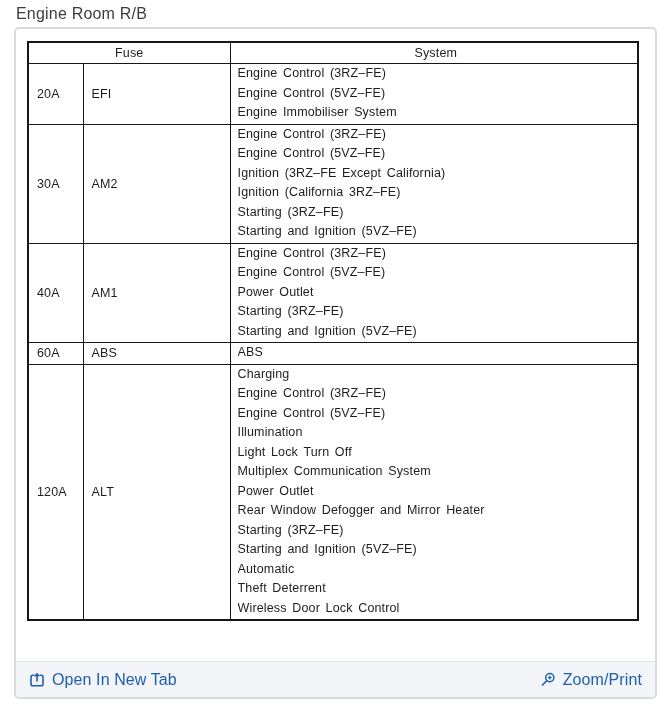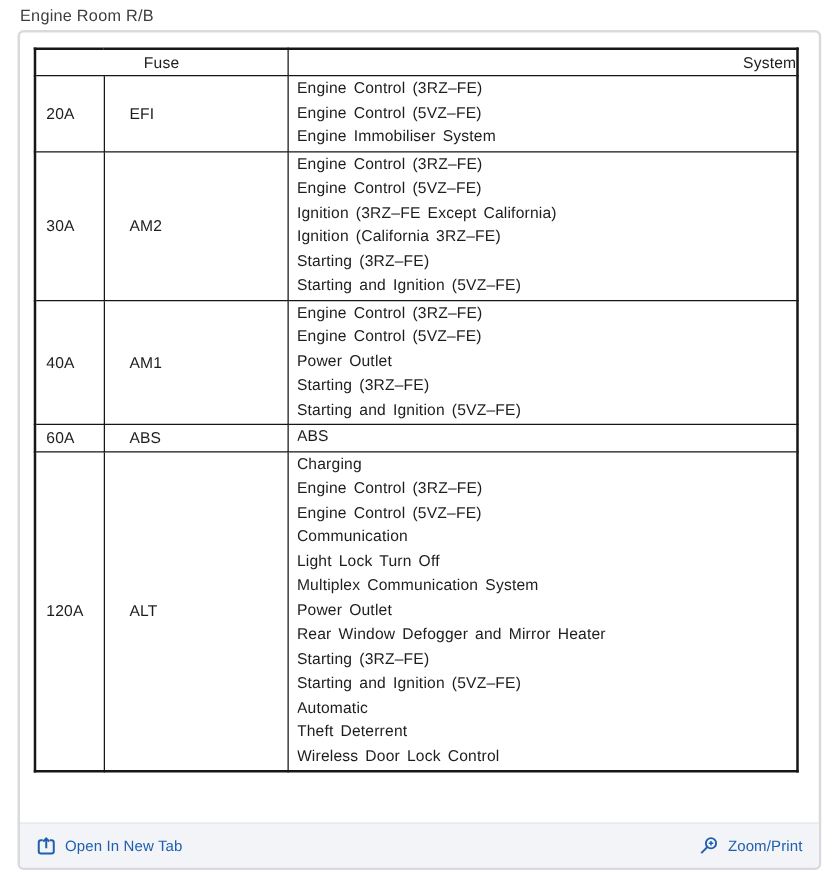--- a/index.html
+++ b/index.html
@@ -3,21 +3,21 @@
 <meta charset="utf-8">
 <style>
   * { box-sizing: border-box; margin: 0; padding: 0; }
   html, body {
     width: 671px; height: 709px;
     background: #ffffff;
     font-family: "Liberation Sans", sans-serif;
     overflow: hidden;
   }
   .page-title {
-    font-size: 13px;
+    font-size: 16px;
     font-weight: 400;
     color: #3d3d3d;
     padding: 5px 0 4px 16px;
     letter-spacing: 0.2px;
   }
   .card {
     margin: 0 14px;
     height: 672px;
     border: 2px solid #d8dadc;
     border-radius: 5px;
@@ -46,23 +46,23 @@
   .fuse-table th, .fuse-table td {
     border: 1px solid #161616;
     font-weight: 400;
     vertical-align: middle;
   }
   .fuse-table thead th {
     height: 21px;
     line-height: 20px;
   }
   .fuse-table th.hdr-fuse { text-align: center; }
-  .fuse-table th.hdr-system { text-align: right; padding-left: 4px; }
+  .fuse-table th.hdr-system { text-align: center; padding-left: 4px; }
   .fuse-table td.amp  { padding-left: 8px; margin-left: 14px; }
-  .fuse-table td.name { padding-left: 20px; }
+  .fuse-table td.name { padding-left: 8px; }
   .fuse-table td.sys  { padding: 0 4px 1px 7px; }
   .sys-line {
     line-height: 19.5px;
     white-space: nowrap;
     overflow: hidden;
   }
   .card-footer {
     height: 36px;
     flex: 0 0 36px;
     background: #f2f4f8;
@@ -70,21 +70,21 @@
     display: flex;
     justify-content: space-between;
     align-items: center;
     padding: 0 13px;
   }
   .footer-link {
     display: inline-flex;
     align-items: center;
     gap: 7px;
     color: #1e5fae;
-    font-size: 12px;
+    font-size: 16px;
     text-decoration: none;
     cursor: pointer;
     letter-spacing: 0.1px;
   }
   .footer-link svg { display: block; }
 </style>
 </head>
 <body>
 
 <div class="page-title">Engine Room R/B</div>
@@ -143,21 +143,21 @@
               <div class="sys-line">ABS</div>
             </td>
           </tr>
           <tr>
             <td class="amp">120A</td>
             <td class="name">ALT</td>
             <td class="sys">
               <div class="sys-line">Charging</div>
               <div class="sys-line">Engine Control (3RZ–FE)</div>
               <div class="sys-line">Engine Control (5VZ–FE)</div>
-              <div class="sys-line">Communication</div>
+              <div class="sys-line">Illumination</div>
               <div class="sys-line">Light Lock Turn Off</div>
               <div class="sys-line">Multiplex Communication System</div>
               <div class="sys-line">Power Outlet</div>
               <div class="sys-line">Rear Window Defogger and Mirror Heater</div>
               <div class="sys-line">Starting (3RZ–FE)</div>
               <div class="sys-line">Starting and Ignition (5VZ–FE)</div>
               <div class="sys-line">Automatic</div>
               <div class="sys-line">Theft Deterrent</div>
               <div class="sys-line">Wireless Door Lock Control</div>
             </td>

